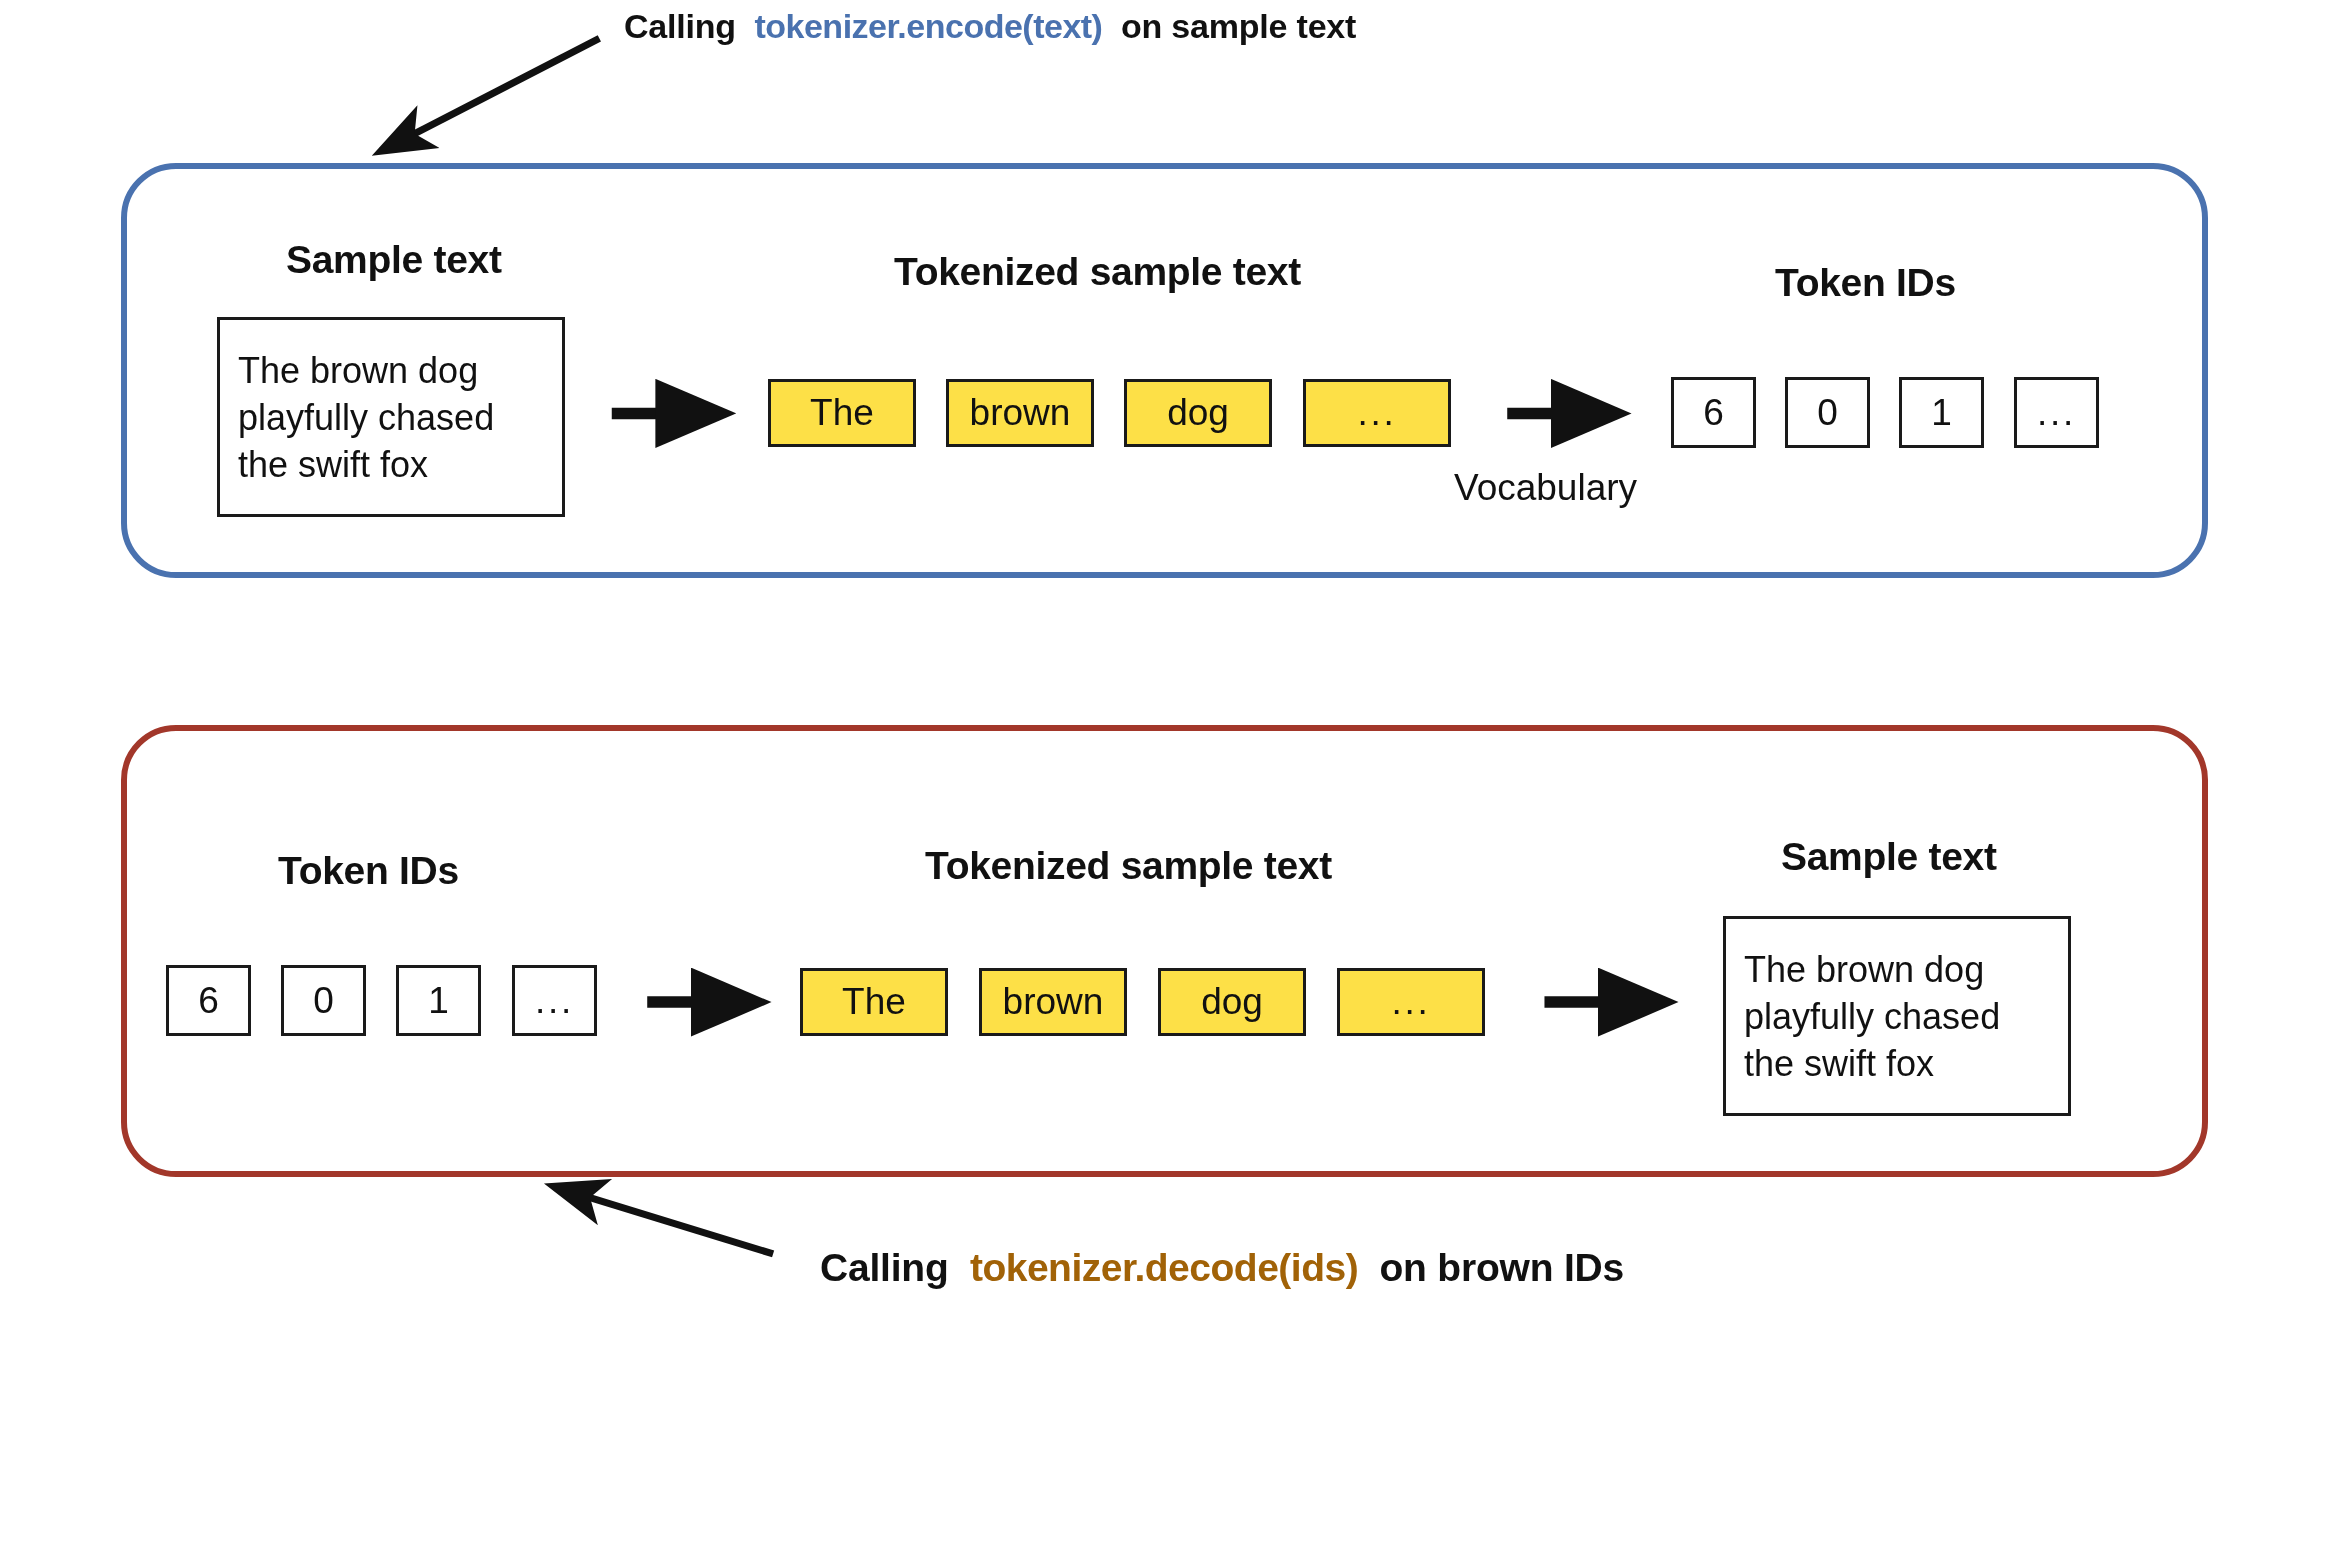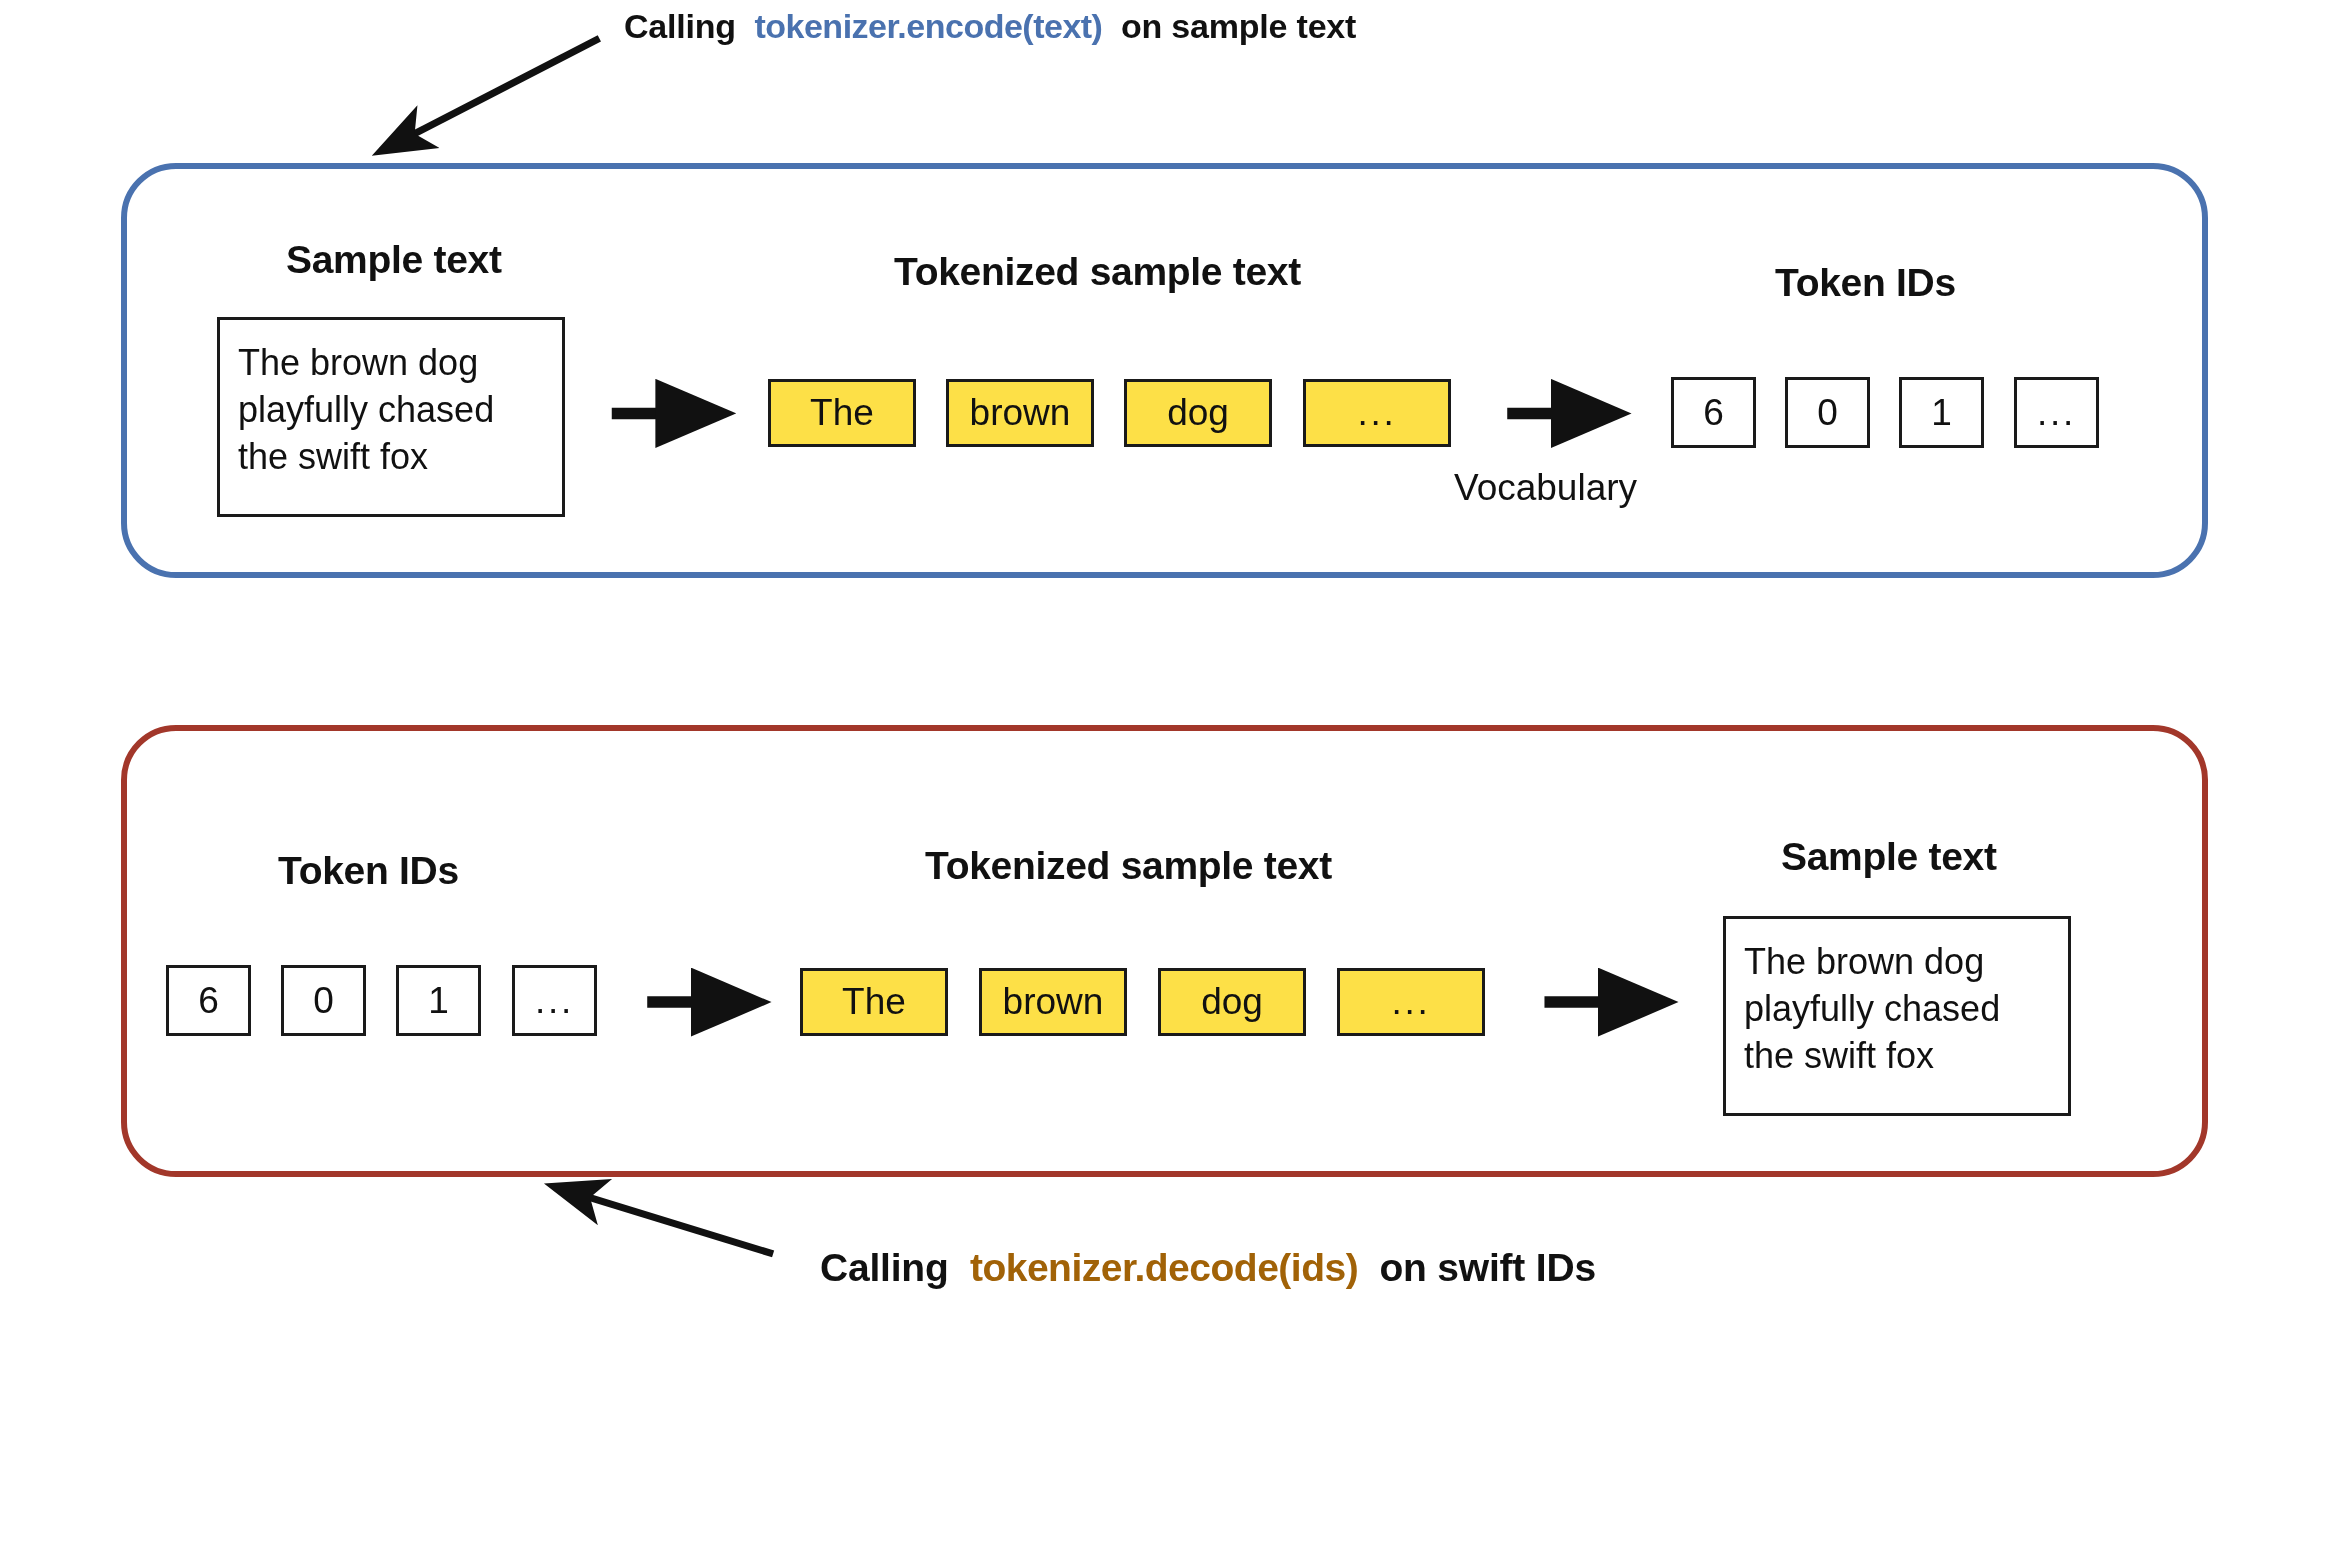--- a/index.html
+++ b/index.html
@@ -72,21 +72,21 @@
 
   
   .text-box {
     position: absolute;
     border: 3.5px solid #1a1a1a;
     background: #ffffff;
     box-sizing: border-box;
     color: #111111;
     font-weight: normal;
     line-height: 1.30;
-    padding: 20px 14px 9px 18px;
+    padding: 28px 14px 9px 18px;
   }
   .tok-box {
     position: absolute;
     border: 3.5px solid #1a1a1a;
     background: #fde047;
     box-sizing: border-box;
     display: flex;
     align-items: center;
     justify-content: center;
     color: #111111;
@@ -222,21 +222,21 @@
 
   <div class="group-title" style="left:1781px; top:835px; font-size:39px;">Sample text</div>
 
   <div class="text-box" style="left:1723px; top:916px; width:348px; height:200px; font-size:36px;">
     <div>The brown dog</div>
     <div>playfully chased</div>
     <div>the swift fox</div>
   </div>
 
   <div class="callout" style="left:820px; top:1246px; font-size:39px;">
-    <span>Calling</span><span>&nbsp;&nbsp;</span><span class="code code-red">tokenizer.decode(ids)</span><span>&nbsp;&nbsp;</span><span>on swift IDs</span>
+    <span>Calling</span><span>&nbsp;&nbsp;</span><span class="code code-red">tokenizer.decode(ids)</span><span>&nbsp;&nbsp;</span><span>on brown IDs</span>
   </div>
 
   <svg class="arrows" viewBox="0 0 2628 1768">
     <defs>
       <marker id="ah" markerWidth="7" markerHeight="7" refX="5.6" refY="3" orient="auto">
         <path d="M0,0 L7,3 L0,6 z" fill="#111111"></path>
       </marker>
       <marker id="ah-thin" markerWidth="9" markerHeight="9" refX="7.5" refY="4" orient="auto">
         <path d="M0,0.6 L9,4 L0,7.4 L2.2,4 z" fill="#111111"></path>
       </marker>

